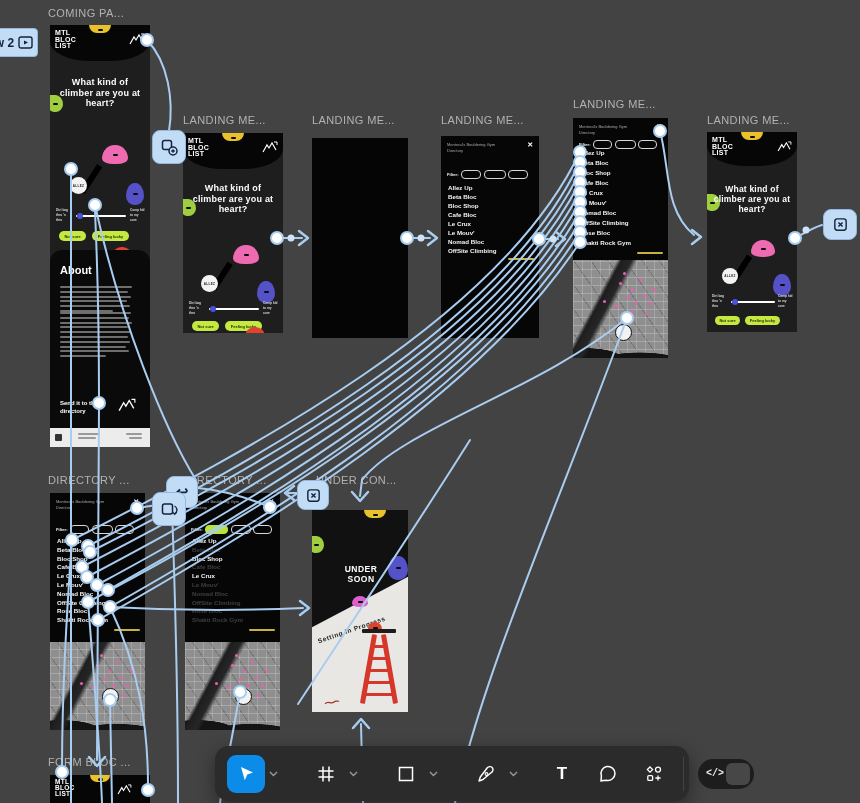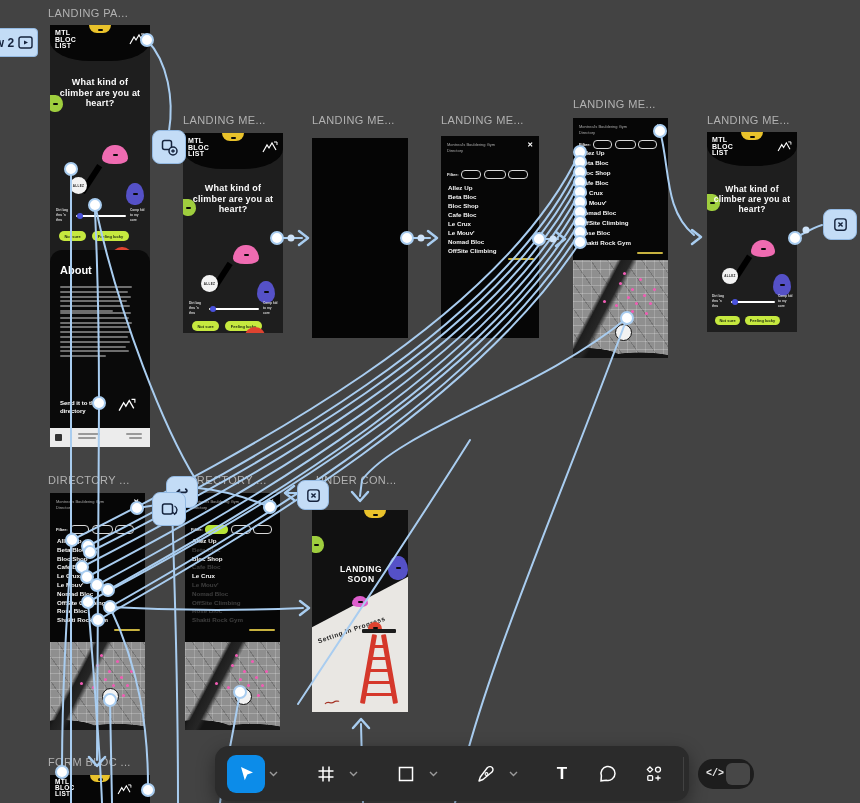--- a/index.html
+++ b/index.html
@@ -92,21 +92,21 @@
   .tdivider{width:1px;height:34px;background:#424242;margin:0 14px 0 10px;flex:none;}
   .dev{width:56px;height:30px;background:#1d1d1d;border-radius:15px;display:flex;align-items:center;padding:0 4px 0 8px;box-sizing:border-box;flex:none;}
   .dev-glyph{color:#ececec;font-family:"Liberation Mono",monospace;font-size:10px;font-weight:700;}
   .dev-knob{width:24px;height:22px;background:#474747;border-radius:6px;margin-left:auto;}
 </style>
 </head>
 <body>
 
 <div id="canvas">
 
-  <div class="frame-label" style="left:48px;top:7px;">LANDING PA...</div>
+  <div class="frame-label" style="left:48px;top:7px;">COMING PA...</div>
   <div class="frame-label" style="left:183px;top:114px;">LANDING ME...</div>
   <div class="frame-label" style="left:312px;top:114px;">LANDING ME...</div>
   <div class="frame-label" style="left:441px;top:114px;">LANDING ME...</div>
   <div class="frame-label" style="left:573px;top:98px;">LANDING ME...</div>
   <div class="frame-label" style="left:707px;top:114px;">LANDING ME...</div>
   <div class="frame-label" style="left:48px;top:474px;">DIRECTORY ...</div>
   <div class="frame-label" style="left:185px;top:474px;">DIRECTORY ...</div>
   <div class="frame-label" style="left:316px;top:474px;">UNDER CON...</div>
   <div class="frame-label" style="left:48px;top:756px;">FORM BLOC ...</div>
 
@@ -374,21 +374,21 @@
       </div>
     <div class="hold h-green" style="left:-3px;top:26px;">
         <span class="slot"></span>
       </div>
     <div class="hold h-blue" style="left:76px;top:46px;width:20px;height:24px;">
         <span class="slot"></span>
       </div>
     <div class="hold h-magenta" style="left:40px;top:86px;">
         <span class="slot"></span>
       </div>
-    <div class="uc-title">LANDING SOON</div>
+    <div class="uc-title">UNDER SOON</div>
     <div class="uc-progress">Setting In Progress</div>
     <div class="hold h-red" style="left:56px;top:112px;width:14px;height:10px;">
         <span class="slot"></span>
       </div>
     <div class="ladder">
       <div class="ladder-top"></div>
       <div class="rail l"></div>
         <div class="rail r"></div>
       <div class="rung" style="bottom:8px;width:26px;"></div>
       <div class="rung" style="bottom:20px;width:24px;"></div>

